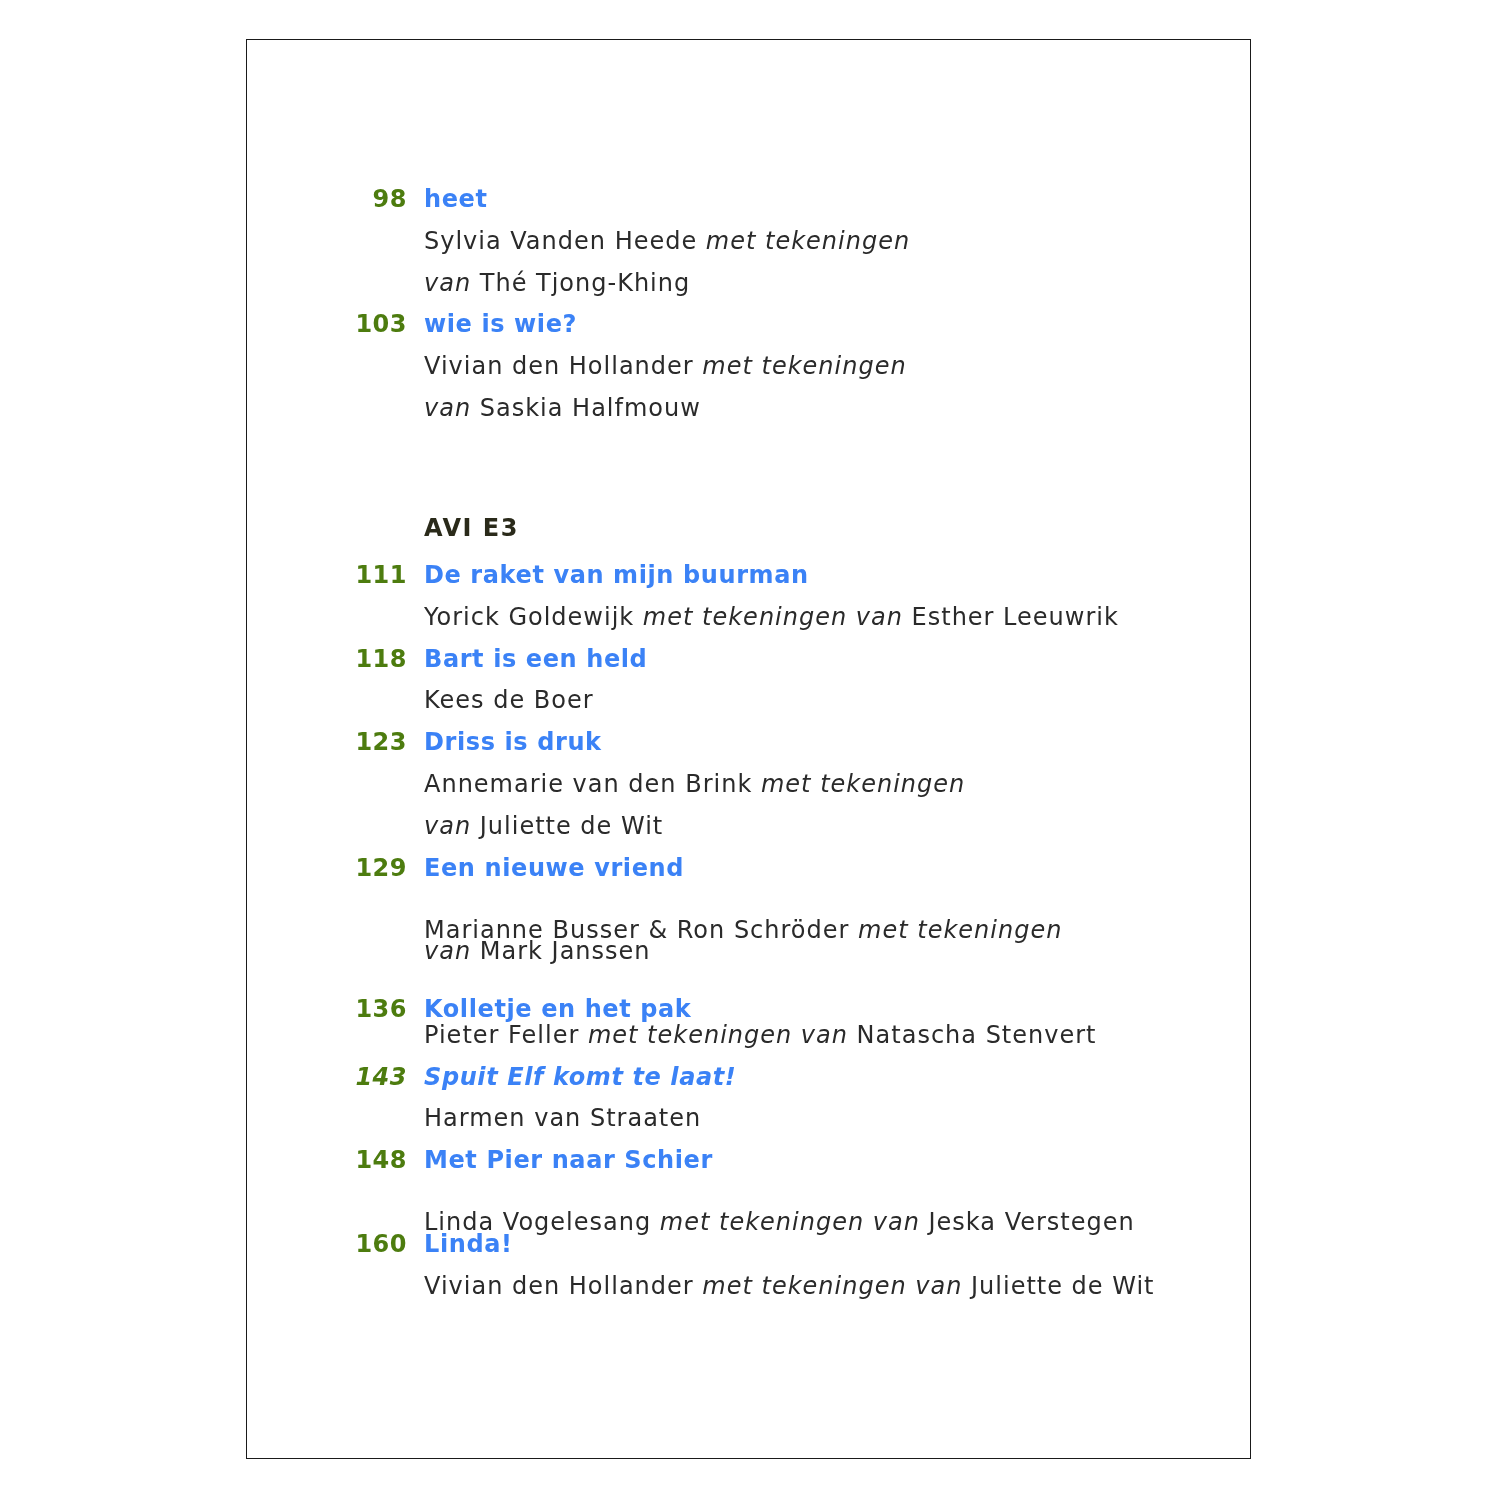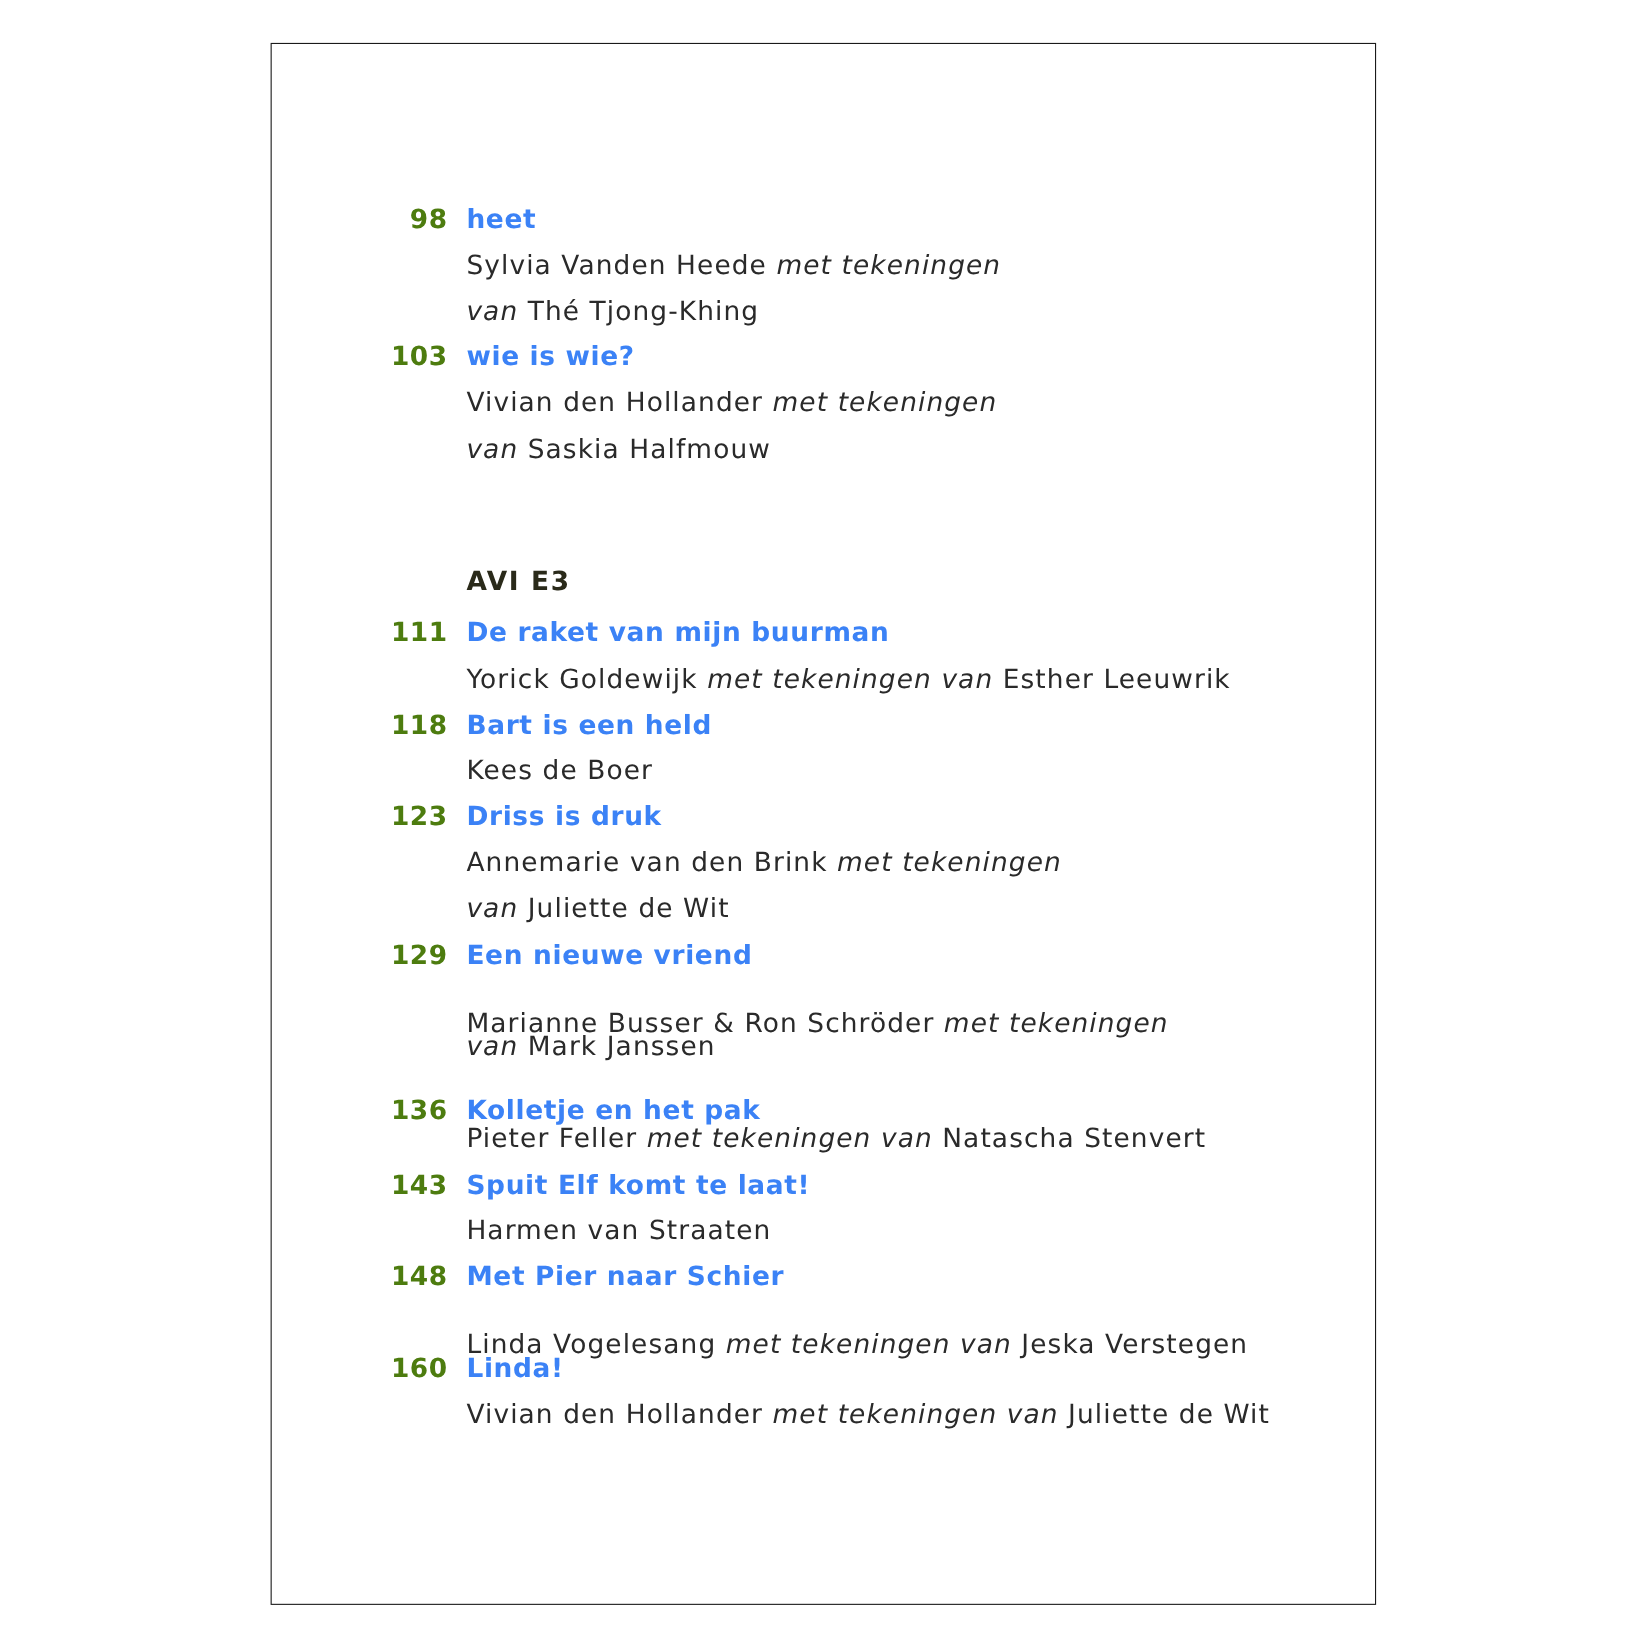--- a/index.html
+++ b/index.html
@@ -89,21 +89,21 @@
       <div class="line" style="top: 890.2px; width: 1000px;">
         <span class="author"><i>van</i><span> Mark Janssen</span></span>
       </div>
       <div class="line" style="top: 932px; width: 1000px; margin-top: 16px;">
         <span class="num">136</span>
         <span class="title">Kolletje en het pak</span>
       </div>
       <div class="line" style="top: 973.8px; width: 1000px;">
         <span class="author"><span>Pieter Feller </span><i>met tekeningen van</i><span> Natascha Stenvert</span></span>
       </div>
-      <div class="line" style="top: 1015.6px; width: 1000px;">
+      <div class="line" style="top: 1015.6px; width: 1000px; font-style: italic;">
         <span class="num">143</span>
         <span class="title">Spuit Elf komt te laat!</span>
       </div>
       <div class="line" style="top: 1057.4px; width: 1000px;">
         <span class="author"><span>Harmen van Straaten</span></span>
       </div>
       <div class="line" style="top: 1099.2px; width: 1000px;">
         <span class="num">148</span>
         <span class="title">Met Pier naar Schier</span>
       </div>

